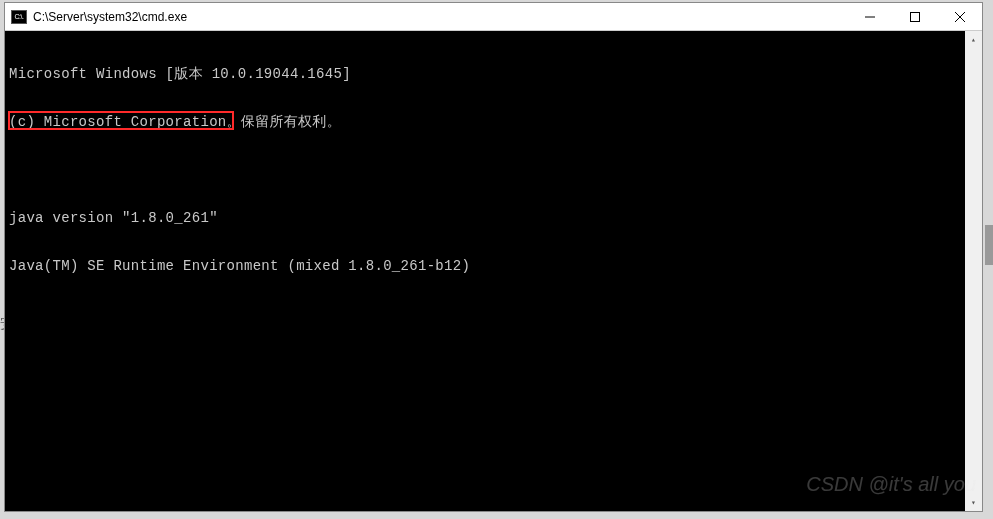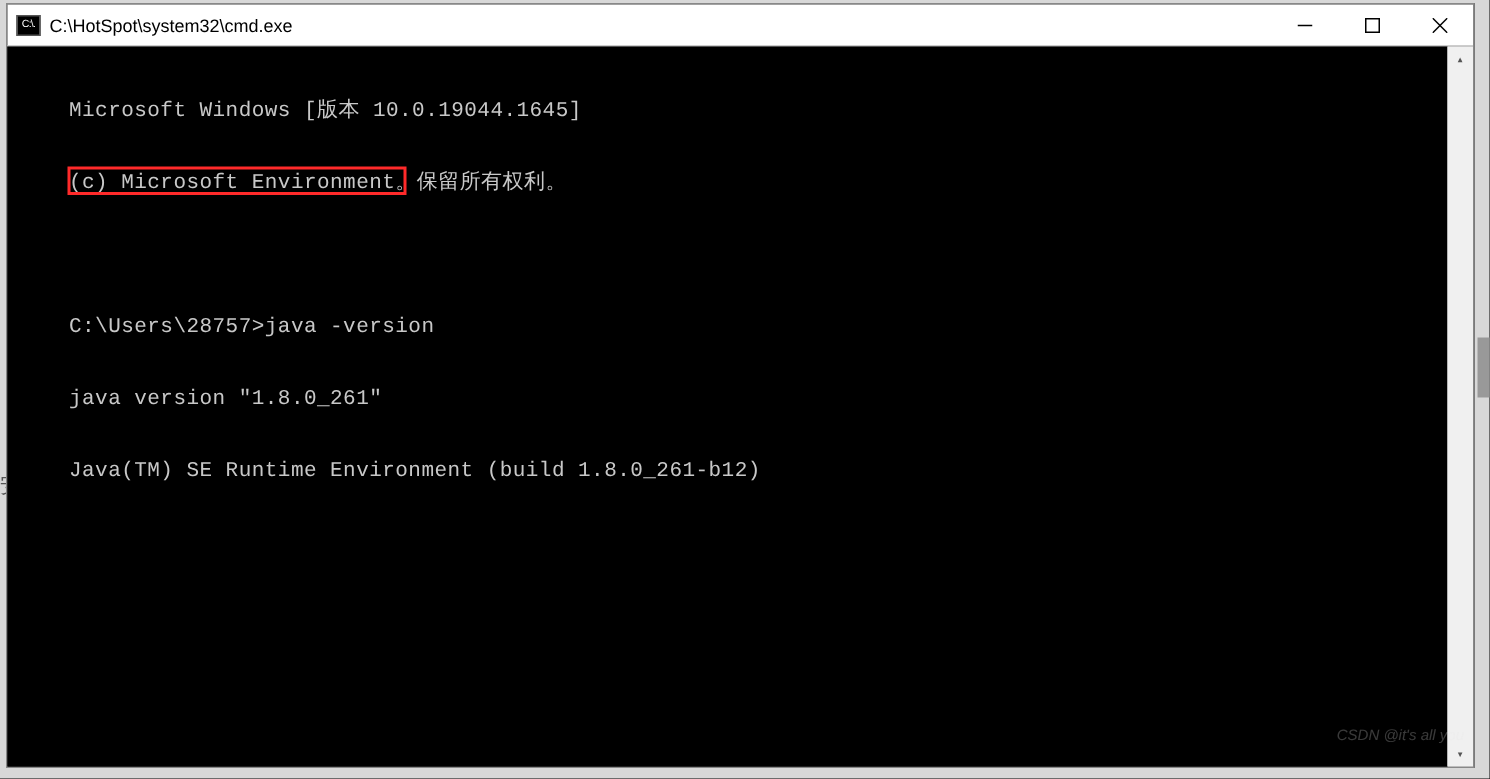--- a/index.html
+++ b/index.html
@@ -72,21 +72,20 @@
     }
     .terminal-content {
       flex: 1;
       padding: 3px 4px;
       color: #c8c8c8;
       font-size: 14px;
       line-height: 16px;
       letter-spacing: 0.3px;
       white-space: pre;
       position: relative;
-      margin-left: 37px;
     }
     .terminal-content .line { height: 16px; }
     .highlight-box {
       position: absolute;
       border: 2px solid #ff2a2a;
       left: 3px;
       top: 80px;
       width: 226px;
       height: 19px;
       pointer-events: none;
@@ -110,21 +109,21 @@
     .sb-track {
       flex: 1;
       background: #f0f0f0;
     }
     .watermark {
       position: absolute;
       right: 6px;
       bottom: 15px;
       color: rgba(230,230,230,0.25);
       font-family: "Segoe UI", Arial, sans-serif;
-      font-size: 10px;
+      font-size: 20px;
       font-style: italic;
       pointer-events: none;
     }
     .side-decor {
       position: absolute;
       right: 0;
       top: 225px;
       width: 8px;
       height: 40px;
       background: #999;
@@ -142,21 +141,21 @@
   </style>
 </head>
 <body>
 
 <div class="left-decor">安</div>
 <div class="side-decor"></div>
 
 <div class="window">
   <div class="titlebar">
     <div class="titlebar-icon">C:\.</div>
-    <div class="titlebar-title">C:\HotSpot\system32\cmd.exe</div>
+    <div class="titlebar-title">C:\Server\system32\cmd.exe</div>
     <div class="win-controls">
       <div class="win-btn">
         <svg width="10" height="10">
             <line x1="0" y1="5" x2="10" y2="5" stroke="#000" stroke-width="1"></line>
           </svg>
       </div>
       <div class="win-btn">
         <svg width="10" height="10">
             <rect x="0.5" y="0.5" width="9" height="9" fill="none" stroke="#000" stroke-width="1"></rect>
           </svg>
@@ -165,25 +164,24 @@
         <svg width="10" height="10">
             <line x1="0" y1="0" x2="10" y2="10" stroke="#000" stroke-width="1"></line>
             <line x1="10" y1="0" x2="0" y2="10" stroke="#000" stroke-width="1"></line>
           </svg>
       </div>
     </div>
   </div>
   <div class="terminal-area">
     <div class="terminal-content">
       <div class="line">Microsoft Windows [版本 10.0.19044.1645]</div>
-      <div class="line">(c) Microsoft Environment。保留所有权利。</div>
+      <div class="line">(c) Microsoft Corporation。保留所有权利。</div>
       <div class="line"></div>
-      <div class="line">C:\Users\28757&gt;java -version</div>
       <div class="line">java version "1.8.0_261"</div>
-      <div class="line">Java(TM) SE Runtime Environment (build 1.8.0_261-b12)</div>
+      <div class="line">Java(TM) SE Runtime Environment (mixed 1.8.0_261-b12)</div>
       <div class="line"></div>
       <div class="highlight-box"></div>
     </div>
     <div class="scrollbar">
       <div class="sb-arrow">▴</div>
       <div class="sb-track"></div>
       <div class="sb-arrow">▾</div>
     </div>
   </div>
   <div class="watermark">CSDN @it's all you</div>

